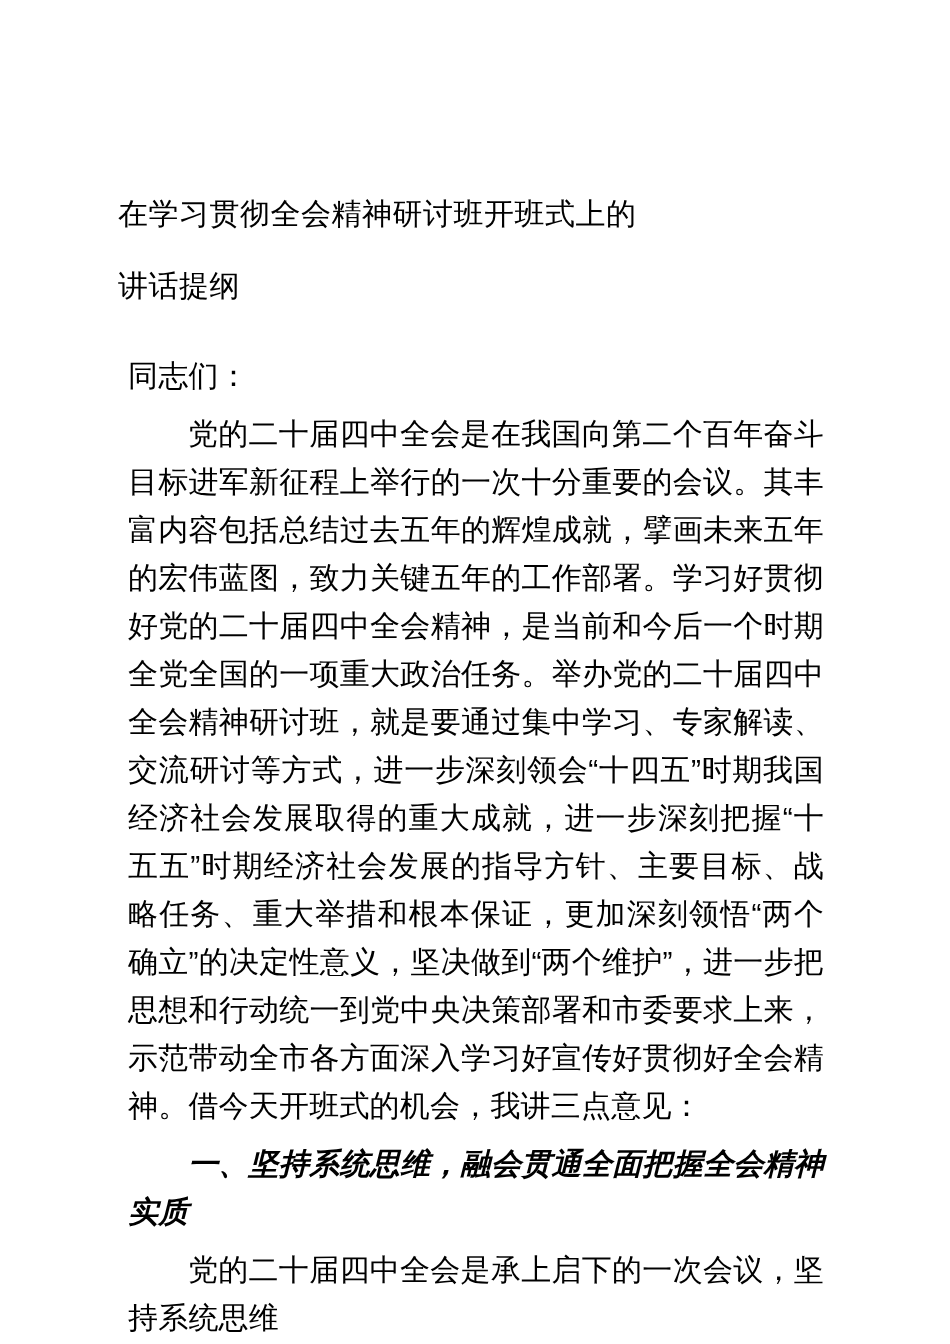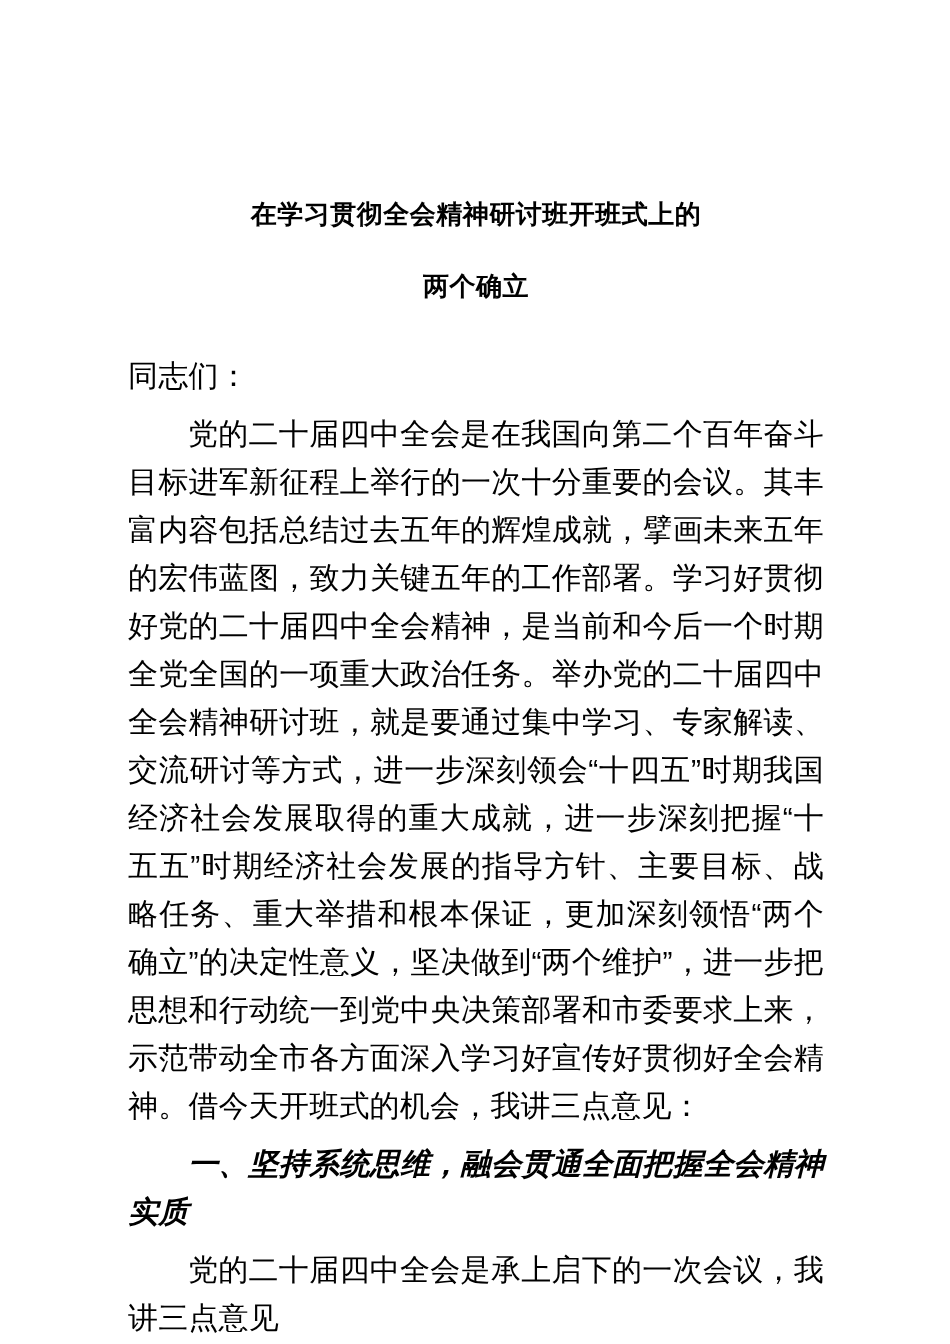--- a/index.html
+++ b/index.html
@@ -24,24 +24,24 @@
   .content {
     position: absolute;
     left: 118px;
     top: 0;
     width: 716px;
   }
   .title-block {
     padding-top: 178px;
   }
   .doc-title-line {
-    text-align: center;
-    font-size: 26px;
+    text-align: left;
+    font-size: 30px;
     line-height: 72px;
-    font-weight: 700;
+    font-weight: 400;
     letter-spacing: 0.5px;
     white-space: nowrap;
   }
   .body-block {
     margin-top: 30px;
   }
   p.para {
     margin: 10px;
     font-size: 30px;
     line-height: 48px;
@@ -66,30 +66,30 @@
   }
 </style>
 </head>
 <body>
 
 <div class="page">
   <div class="content">
 
     <div class="title-block">
       <div class="doc-title-line">在学习贯彻全会精神研讨班开班式上的</div>
-      <div class="doc-title-line">两个确立</div>
+      <div class="doc-title-line">讲话提纲</div>
     </div>
 
     <div class="body-block">
 
       <p class="para salutation">同志们：</p>
 
       <p class="para indent">党的二十届四中全会是在我国向第二个百年奋斗目标进军新征程上举行的一次十分重要的会议。其丰富内容包括总结过去五年的辉煌成就，擘画未来五年的宏伟蓝图，致力关键五年的工作部署。学习好贯彻好党的二十届四中全会精神，是当前和今后一个时期全党全国的一项重大政治任务。举办党的二十届四中全会精神研讨班，就是要通过集中学习、专家解读、交流研讨等方式，进一步深刻领会“十四五”时期我国经济社会发展取得的重大成就，进一步深刻把握“十五五”时期经济社会发展的指导方针、主要目标、战略任务、重大举措和根本保证，更加深刻领悟“两个确立”的决定性意义，坚决做到“两个维护”，进一步把思想和行动统一到党中央决策部署和市委要求上来，示范带动全市各方面深入学习好宣传好贯彻好全会精神。借今天开班式的机会，我讲三点意见：</p>
 
       <p class="para heading">一、坚持系统思维，融会贯通全面把握全会精神实质</p>
 
-      <p class="para indent">党的二十届四中全会是承上启下的一次会议，我讲三点意见</p>
+      <p class="para indent">党的二十届四中全会是承上启下的一次会议，坚持系统思维</p>
 
     </div>
 
     <div class="spacer-bottom"></div>
   </div>
 </div>
 
 </body></html>

